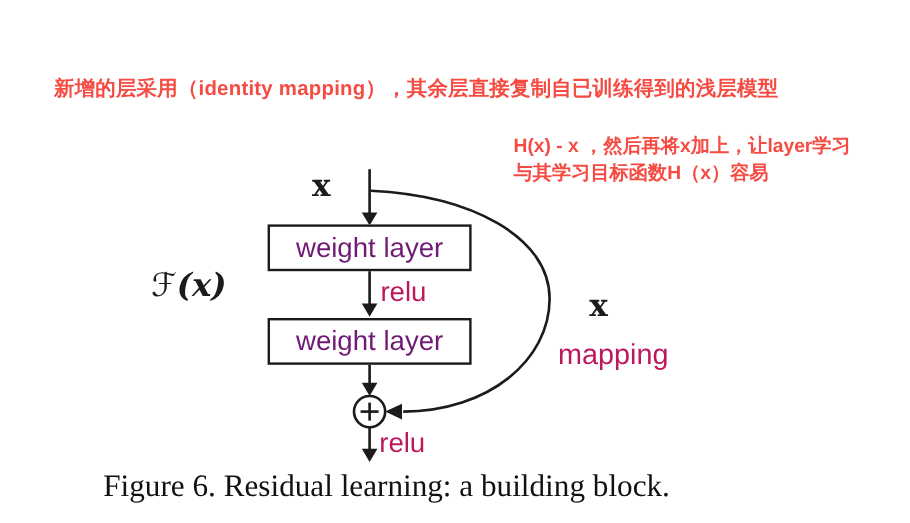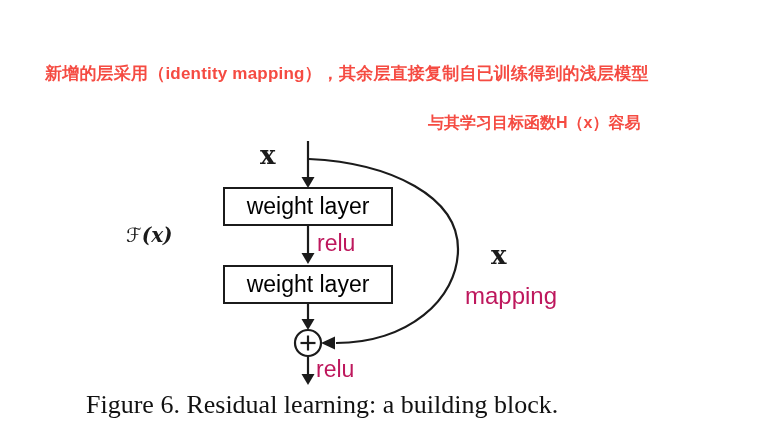--- a/index.html
+++ b/index.html
@@ -39,21 +39,21 @@
   .weight-box {
     left: 223px;
     width: 166px;
     height: 35px;
     border: 2px solid #1b1b1b;
     background: #ffffff;
     display: flex;
     align-items: center;
     justify-content: center;
     font-size: 23px;
-    color: #000000;
+    color: #701a75;
   }
   .box-1 { top: 187px; }
   .box-2 { top: 265px; }
 
   
   .dlabel { color: #be185d; white-space: nowrap; }
   .relu-mid  { left: 317px; top: 230px; font-size: 23px; }
   .relu-out  { left: 316px; top: 356px; font-size: 23px; }
   .identity-label { left: 465px; top: 282px; font-size: 24px; }
 
@@ -61,21 +61,21 @@
     font-family: "DejaVu Serif", serif;
     font-weight: 700;
     font-size: 26px;
     color: #1b1b1b;
   }
   .x-top   { left: 260px; top: 140px; }
   .x-right { left: 491px; top: 240px; }
 
   .math-label {
     color: #1b1b1b;
-    font-size: 20px;
+    font-size: 27px;
     white-space: nowrap;
   }
   .math-label .scriptf {
     font-family: "DejaVu Sans", sans-serif;
     font-style: normal;
     font-weight: 500;
   }
   .math-label .mathrest {
     font-family: "DejaVu Serif", serif;
     font-style: italic;
@@ -99,20 +99,21 @@
   }
 </style>
 </head>
 <body>
 
 <div class="canvas">
 
   <div class="abs top-note">新增的层采用（identity mapping），其余层直接复制自已训练得到的浅层模型</div>
 
   <div class="abs side-note">
+    <div>H(x) - x ，然后再将x加上，让layer学习</div>
     <div>与其学习目标函数H（x）容易</div>
   </div>
 
   <svg class="abs diagram-lines" viewBox="0 0 758 436" xmlns="http://www.w3.org/2000/svg">
     <g stroke="#1b1b1b" stroke-width="2.2" fill="none">
 
       <line x1="308" y1="141" x2="308" y2="179"></line>
 
       <line x1="308" y1="224" x2="308" y2="255"></line>
 

